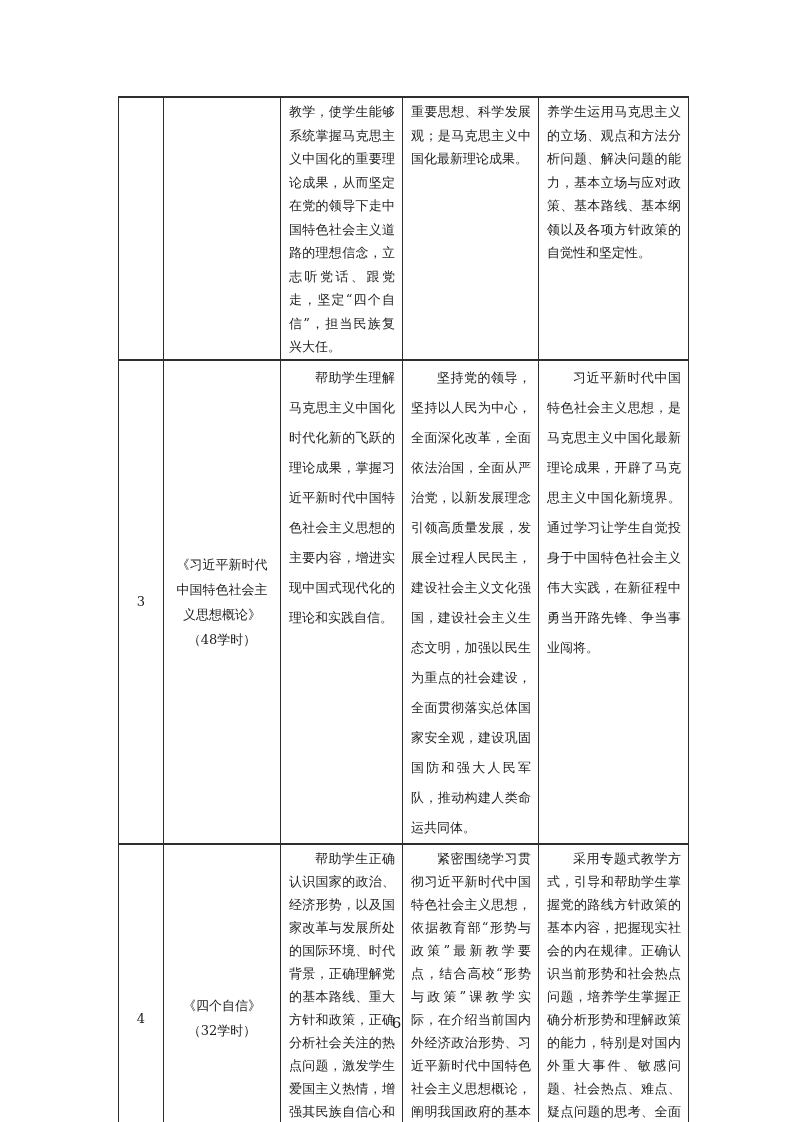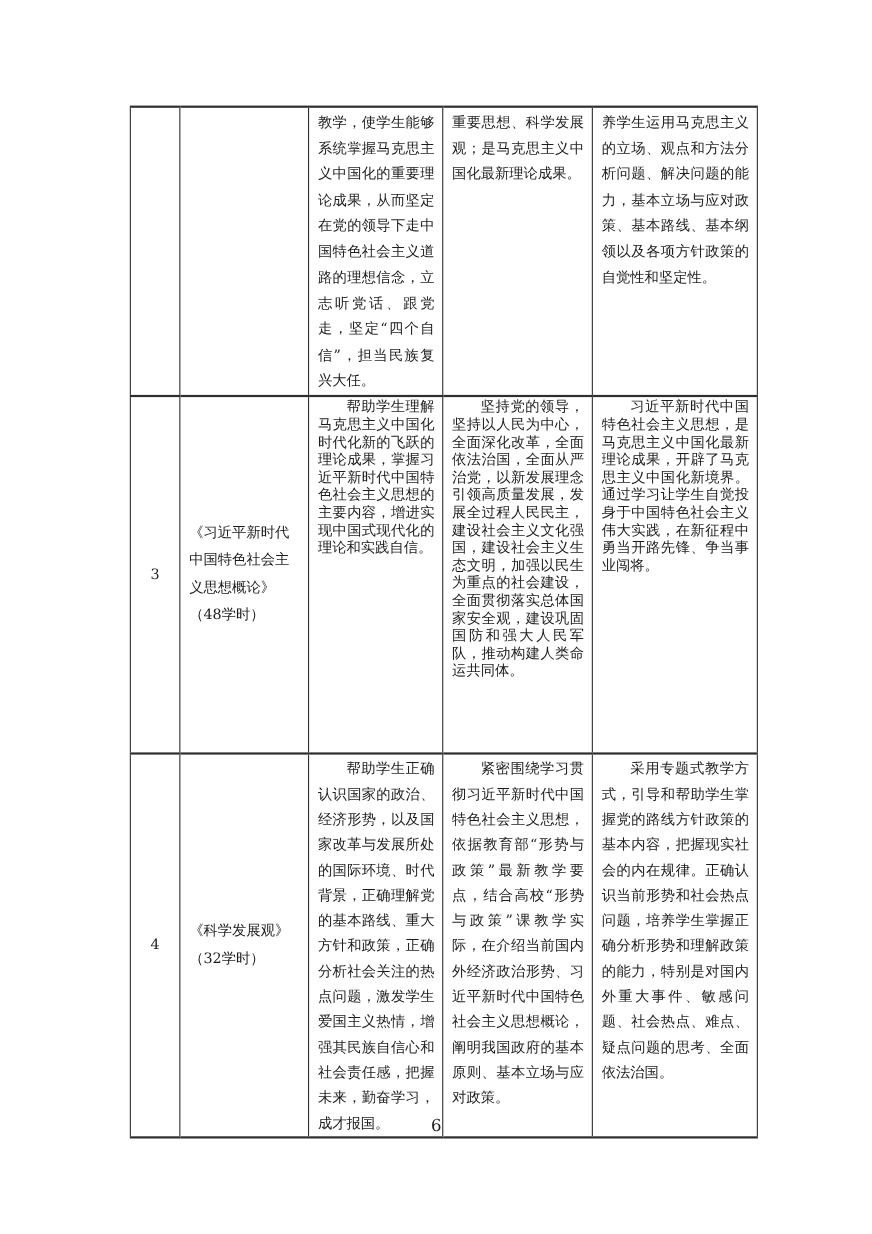--- a/index.html
+++ b/index.html
@@ -29,29 +29,30 @@
     font-size: 13px;
   }
   tr.row-a  { height: 236px; }
   tr.row-3  { height: 325px; }
   tr.row-4  { height: 327px; }
   td.cell-num {
     text-align: center;
     vertical-align: middle;
   }
   td.cell-course {
+    text-align: center;
     vertical-align: middle;
     line-height: 25px;
     padding: 16px 8px;
   }
   td.cell-text {
     vertical-align: top;
     text-align: justify;
     text-justify: inter-character;
-    line-height: 16px;
+    line-height: 30px;
     padding: 2px 7px 0 8px;
   }
   tr.row-a .cell-text { line-height: 23.5px; }
   tr.row-4 .cell-text { line-height: 23px; margin-top: 36px; }
   .indent { text-indent: 2em; }
   .page-number {
     position: absolute;
     top: 1014px;
     left: 0;
     width: 100%;
@@ -108,21 +109,21 @@
         <td class="cell-text">
           <div class="indent">习近平新时代中国特色社会主义思想，是马克思主义中国化最新理论成果，开辟了马克思主义中国化新境界。通过学习让学生自觉投身于中国特色社会主义伟大实践，在新征程中勇当开路先锋、争当事业闯将。</div>
         </td>
       </tr>
 
       <tr class="row-4">
         <td class="cell-num">
           <div>4</div>
         </td>
         <td class="cell-course">
-          <div>《科学发展观》（32学时）</div>
+          <div>《四个自信》（32学时）</div>
         </td>
         <td class="cell-text">
           <div class="indent">帮助学生正确认识国家的政治、经济形势，以及国家改革与发展所处的国际环境、时代背景，正确理解党的基本路线、重大方针和政策，正确分析社会关注的热点问题，激发学生爱国主义热情，增强其民族自信心和社会责任感，把握未来，勤奋学习，成才报国。</div>
         </td>
         <td class="cell-text">
           <div class="indent">紧密围绕学习贯彻习近平新时代中国特色社会主义思想，依据教育部“形势与政策”最新教学要点，结合高校“形势与政策”课教学实际，在介绍当前国内外经济政治形势、习近平新时代中国特色社会主义思想概论，阐明我国政府的基本原则、基本立场与应对政策。</div>
         </td>
         <td class="cell-text">
           <div class="indent">采用专题式教学方式，引导和帮助学生掌握党的路线方针政策的基本内容，把握现实社会的内在规律。正确认识当前形势和社会热点问题，培养学生掌握正确分析形势和理解政策的能力，特别是对国内外重大事件、敏感问题、社会热点、难点、疑点问题的思考、全面依法治国。</div>
         </td>

